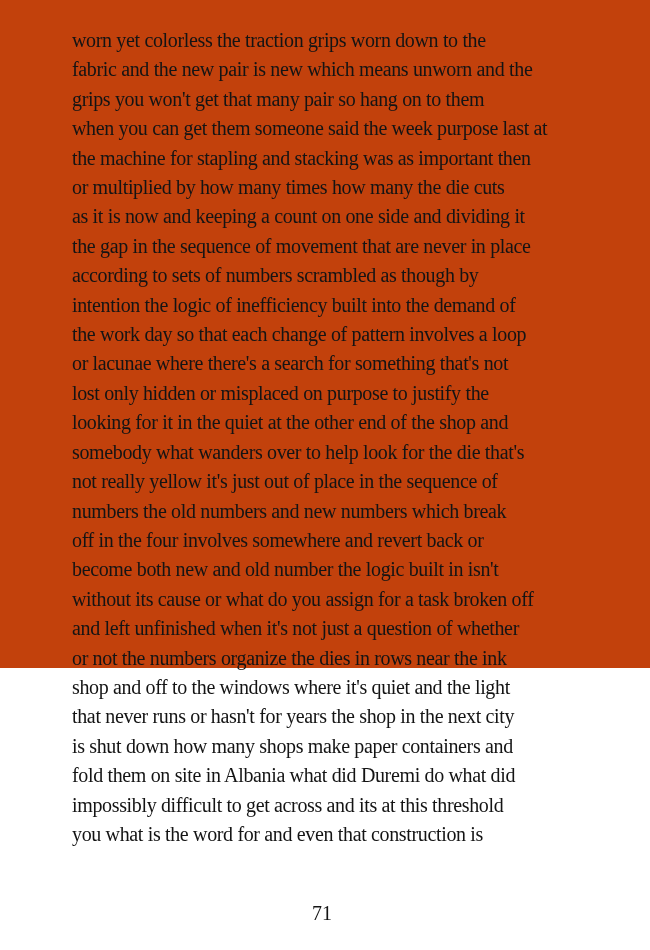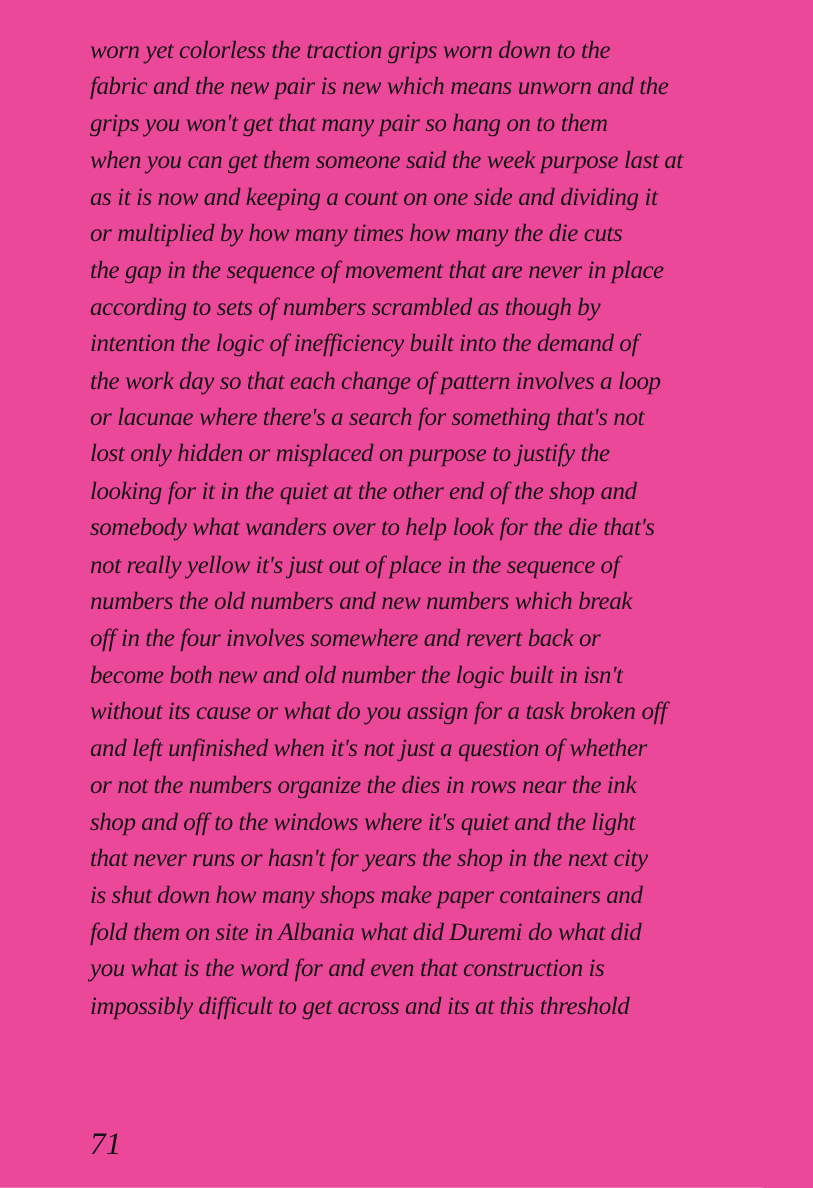--- a/index.html
+++ b/index.html
@@ -13,74 +13,74 @@
     font-family: "Liberation Serif", "DejaVu Serif", serif;
     color: #141414;
     overflow: hidden;
     position: relative;
   }
   .page {
     position: absolute;
     left: 0;
     top: 0;
     width: 650px;
-    height: 950px;
-    background: #ec4899;
-    font-style: italic;
+    height: 668px;
+    background: #c2410c;
   }
   .text-block {
     position: absolute;
     left: 72px;
     top: 26px;
     width: 506px;
   }
   .text-block .line {
     font-size: 20px;
     line-height: 29.4px;
     letter-spacing: -0.35px;
     white-space: nowrap;
     color: #141414;
   }
   .page-number {
     position: absolute;
     left: 72px;
     top: 902px;
     width: 500px;
-    text-align: left;
-    font-size: 25px;
+    text-align: center;
+    font-size: 20px;
     color: #141414;
   }
 </style>
 </head>
 <body>
 
 <div class="page">
   <div class="text-block">
       <div class="line">worn yet colorless the traction grips worn down to the</div>
       <div class="line">fabric and the new pair is new which means unworn and the</div>
       <div class="line">grips you won't get that many pair so hang on to them</div>
       <div class="line">when you can get them someone said the week purpose last at</div>
+      <div class="line">the machine for stapling and stacking was as important then</div>
+      <div class="line">or multiplied by how many times how many the die cuts</div>
       <div class="line">as it is now and keeping a count on one side and dividing it</div>
-      <div class="line">or multiplied by how many times how many the die cuts</div>
       <div class="line">the gap in the sequence of movement that are never in place</div>
       <div class="line">according to sets of numbers scrambled as though by</div>
       <div class="line">intention the logic of inefficiency built into the demand of</div>
       <div class="line">the work day so that each change of pattern involves a loop</div>
       <div class="line">or lacunae where there's a search for something that's not</div>
       <div class="line">lost only hidden or misplaced on purpose to justify the</div>
       <div class="line">looking for it in the quiet at the other end of the shop and</div>
       <div class="line">somebody what wanders over to help look for the die that's</div>
       <div class="line">not really yellow it's just out of place in the sequence of</div>
       <div class="line">numbers the old numbers and new numbers which break</div>
       <div class="line">off in the four involves somewhere and revert back or</div>
       <div class="line">become both new and old number the logic built in isn't</div>
       <div class="line">without its cause or what do you assign for a task broken off</div>
       <div class="line">and left unfinished when it's not just a question of whether</div>
       <div class="line">or not the numbers organize the dies in rows near the ink</div>
       <div class="line">shop and off to the windows where it's quiet and the light</div>
       <div class="line">that never runs or hasn't for years the shop in the next city</div>
       <div class="line">is shut down how many shops make paper containers and</div>
       <div class="line">fold them on site in Albania what did Duremi do what did</div>
+      <div class="line">impossibly difficult to get across and its at this threshold</div>
       <div class="line">you what is the word for and even that construction is</div>
-      <div class="line">impossibly difficult to get across and its at this threshold</div>
     </div>
   <div class="page-number">71</div>
 </div>
 
 </body></html>

